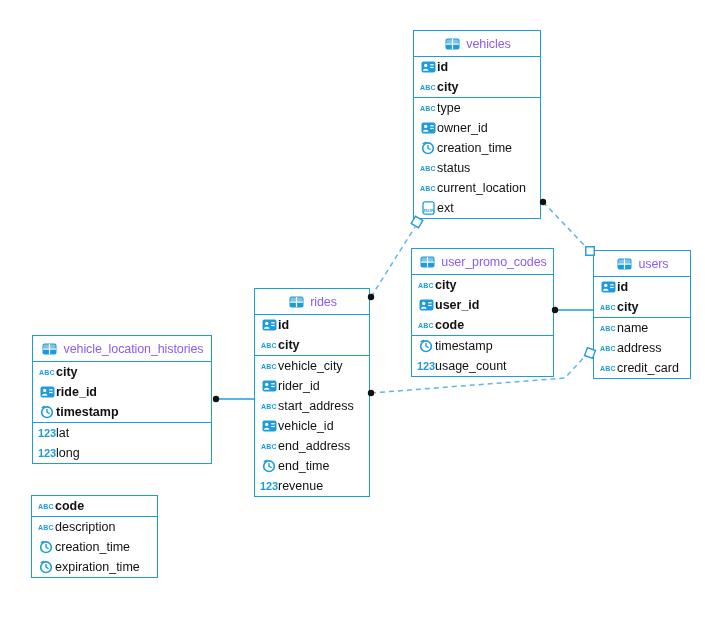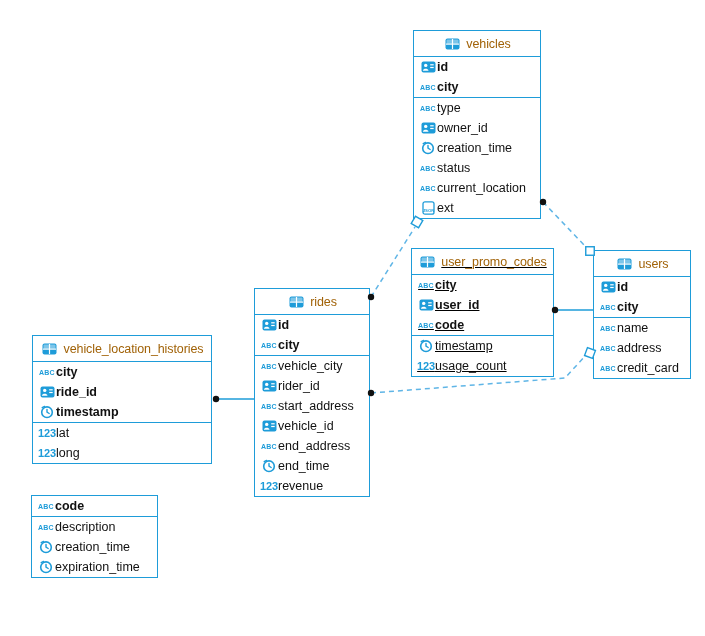--- a/index.html
+++ b/index.html
@@ -8,21 +8,21 @@
     font-family:"Liberation Sans", sans-serif;
   }
   .table{
     position:absolute;box-sizing:border-box;background:#ffffff;
     border:1.5px solid var(--accent);z-index:1;
   }
   .thead{
     height:25px;display:flex;align-items:center;justify-content:center;gap:5px;
     border-bottom:1.5px solid var(--accent);white-space:nowrap;
   }
-  .tname{font-size:12.5px;color:#a16207;letter-spacing:-0.1px;}
+  .tname{font-size:12.5px;color:#8b5cf6;letter-spacing:-0.1px;}
   .section.pk{border-bottom:1.5px solid var(--accent);}
   .row{
     height:20px;display:flex;align-items:center;padding-left:5px;
     font-size:12.5px;color:#111;white-space:nowrap;
   }
   .row.pk{font-weight:700;}
   .icon{
     width:18px;min-width:18px;display:flex;align-items:center;justify-content:center;
   }
   .glyph{color:var(--accent);line-height:1;}
@@ -113,21 +113,21 @@
             <span class="icon">
               <svg width="13" height="14" viewBox="0 0 13 14">
                 <rect x="1" y="0.8" width="11" height="12.4" rx="2" fill="none" stroke="#1e9cd9" stroke-width="1.3"></rect>
                 <text x="6.5" y="11" text-anchor="middle" font-family="Liberation Sans, sans-serif" font-size="4.3" font-weight="700" fill="#1e9cd9">JSON</text>
               </svg>
             </span>
             <span>ext</span>
           </div>
         </div>
       </div>
-      <div class="table" style="left: 411px; top: 248px; width: 143px; text-decoration: underline;">
+      <div class="table" style="left: 411px; top: 248px; width: 143px;">
         <div class="thead">
           <span class="icon">
             <svg width="15" height="12" viewBox="0 0 15 12">
               <rect x="0.5" y="0.5" width="14" height="11" rx="2" fill="#1e9cd9"></rect>
               <rect x="1.5" y="1.5" width="12" height="4.2" rx="1" fill="rgba(255,255,255,0.42)"></rect>
               <line x1="1" y1="6.1" x2="14" y2="6.1" stroke="#fff" stroke-width="1.2"></line>
               <line x1="7.5" y1="1" x2="7.5" y2="11" stroke="#fff" stroke-width="1.2"></line>
             </svg>
           </span>
           <span class="tname">user_promo_codes</span>

